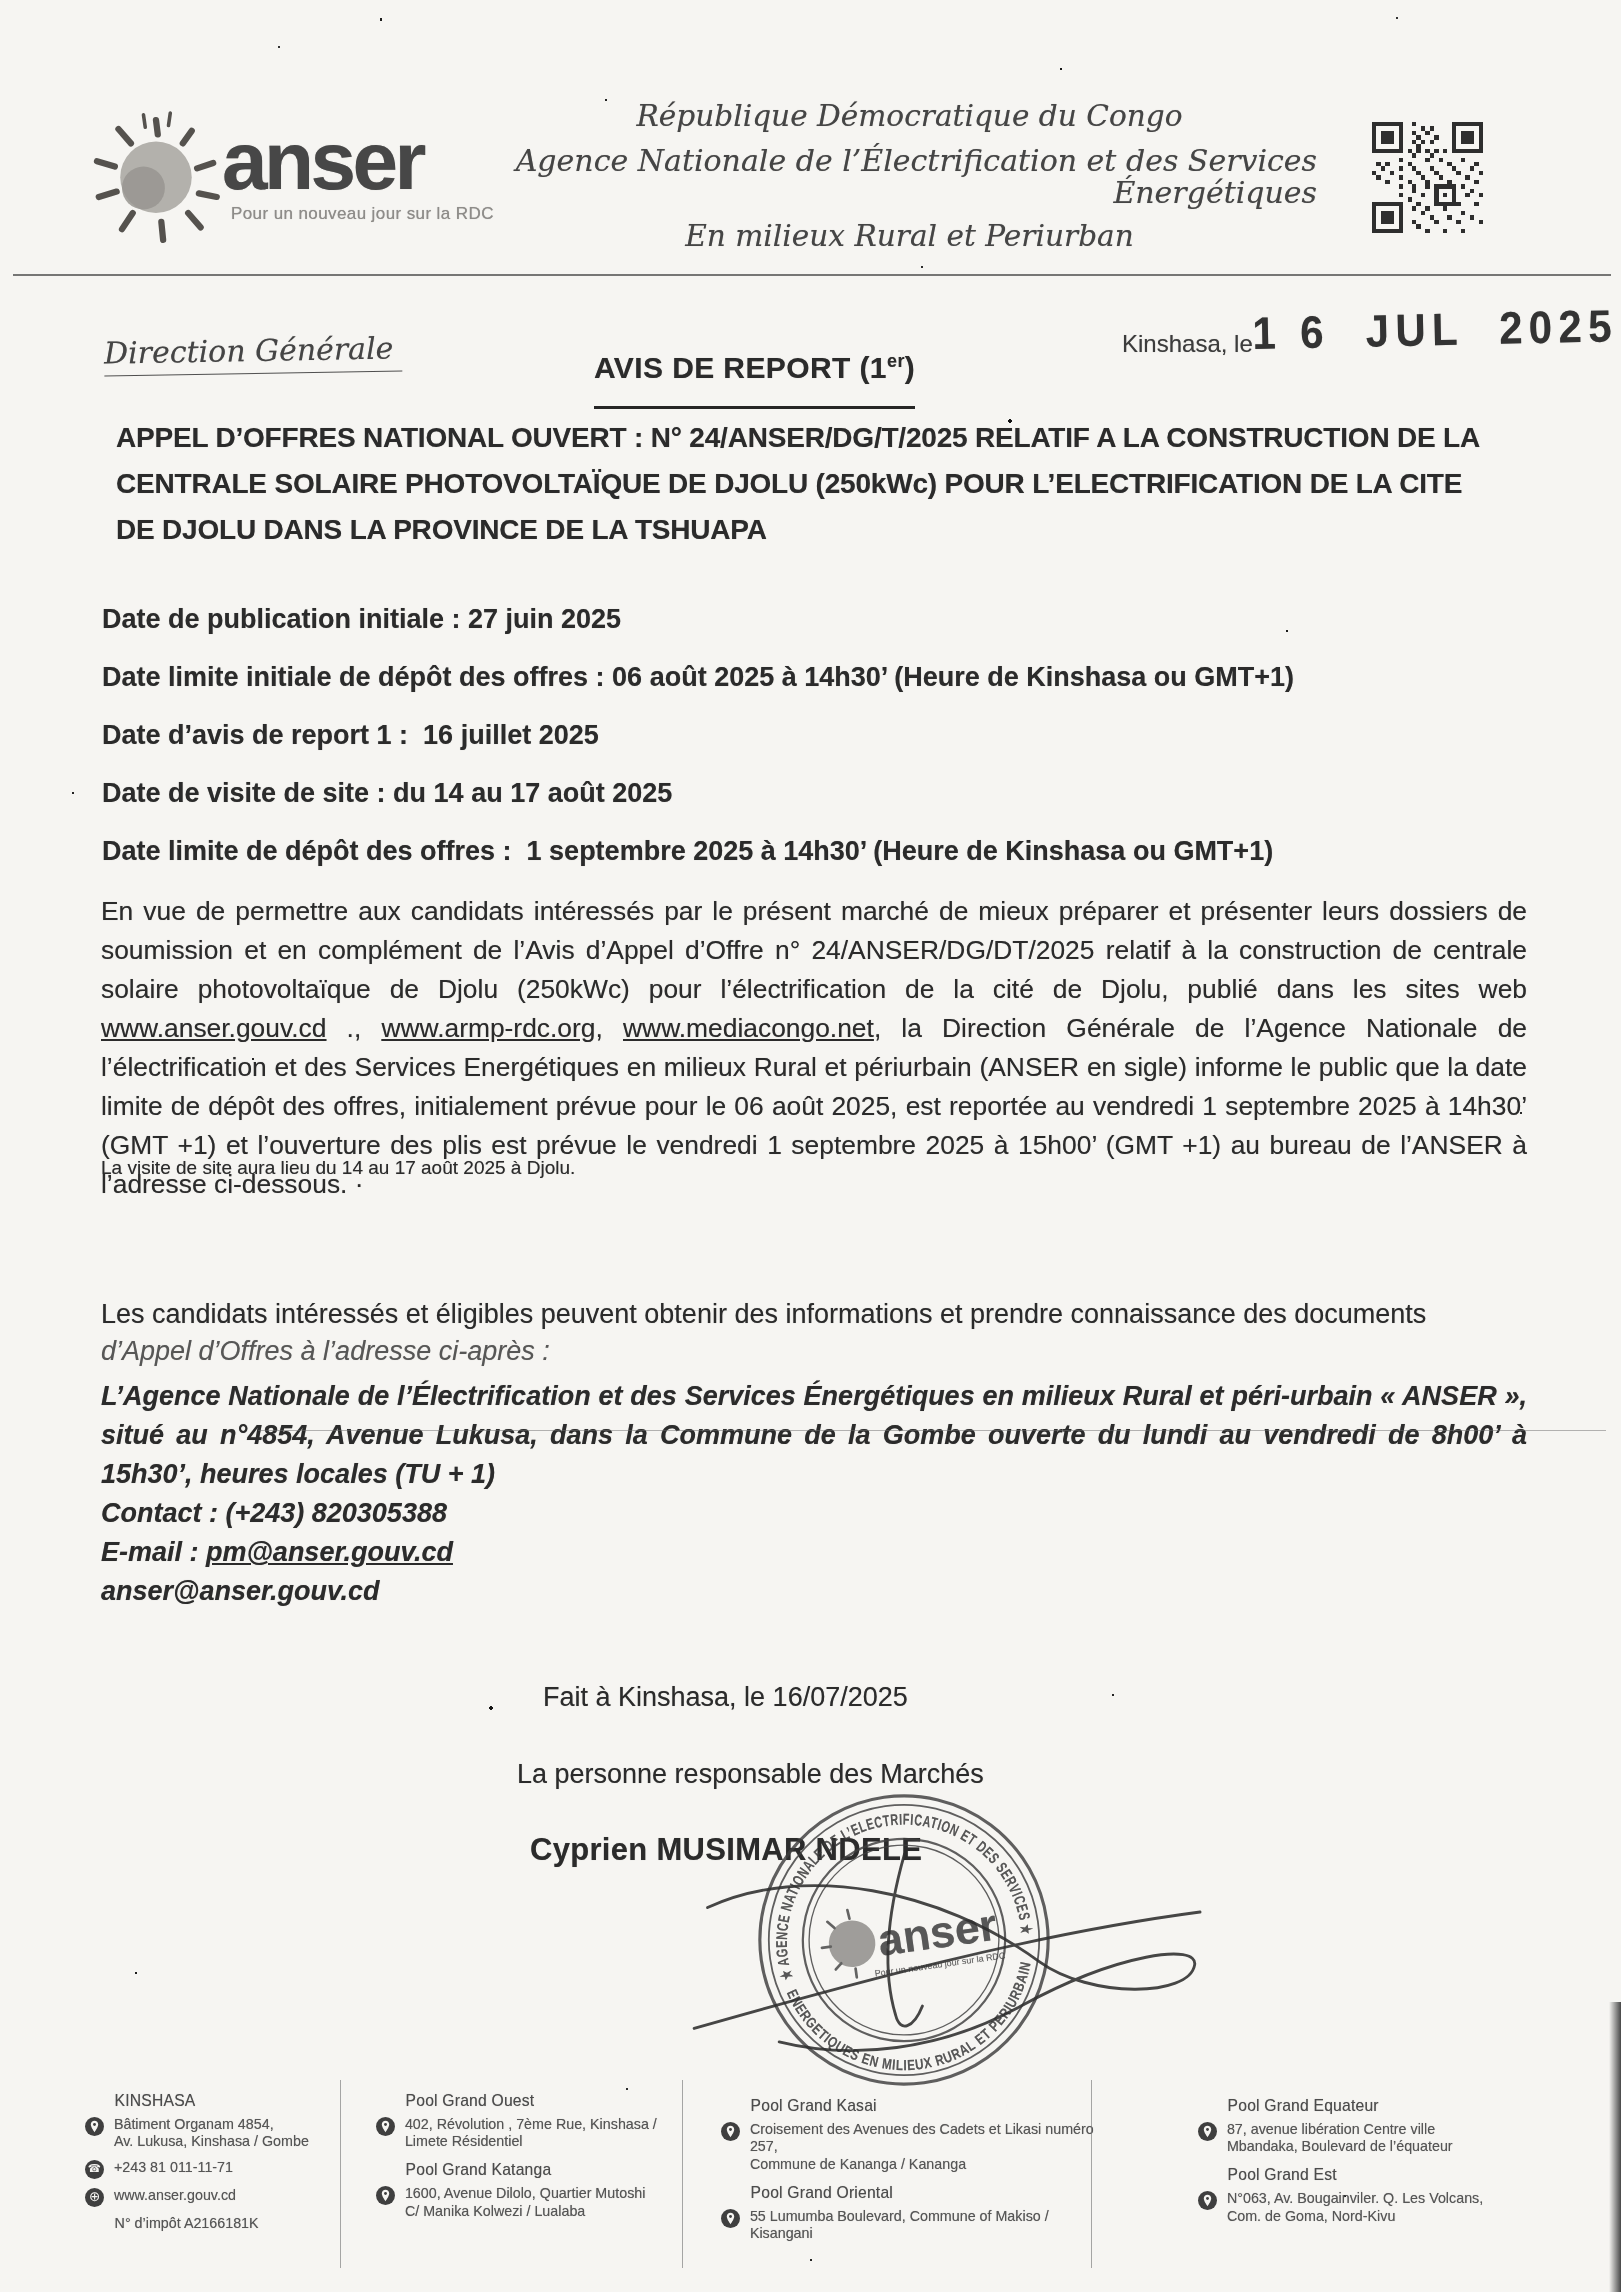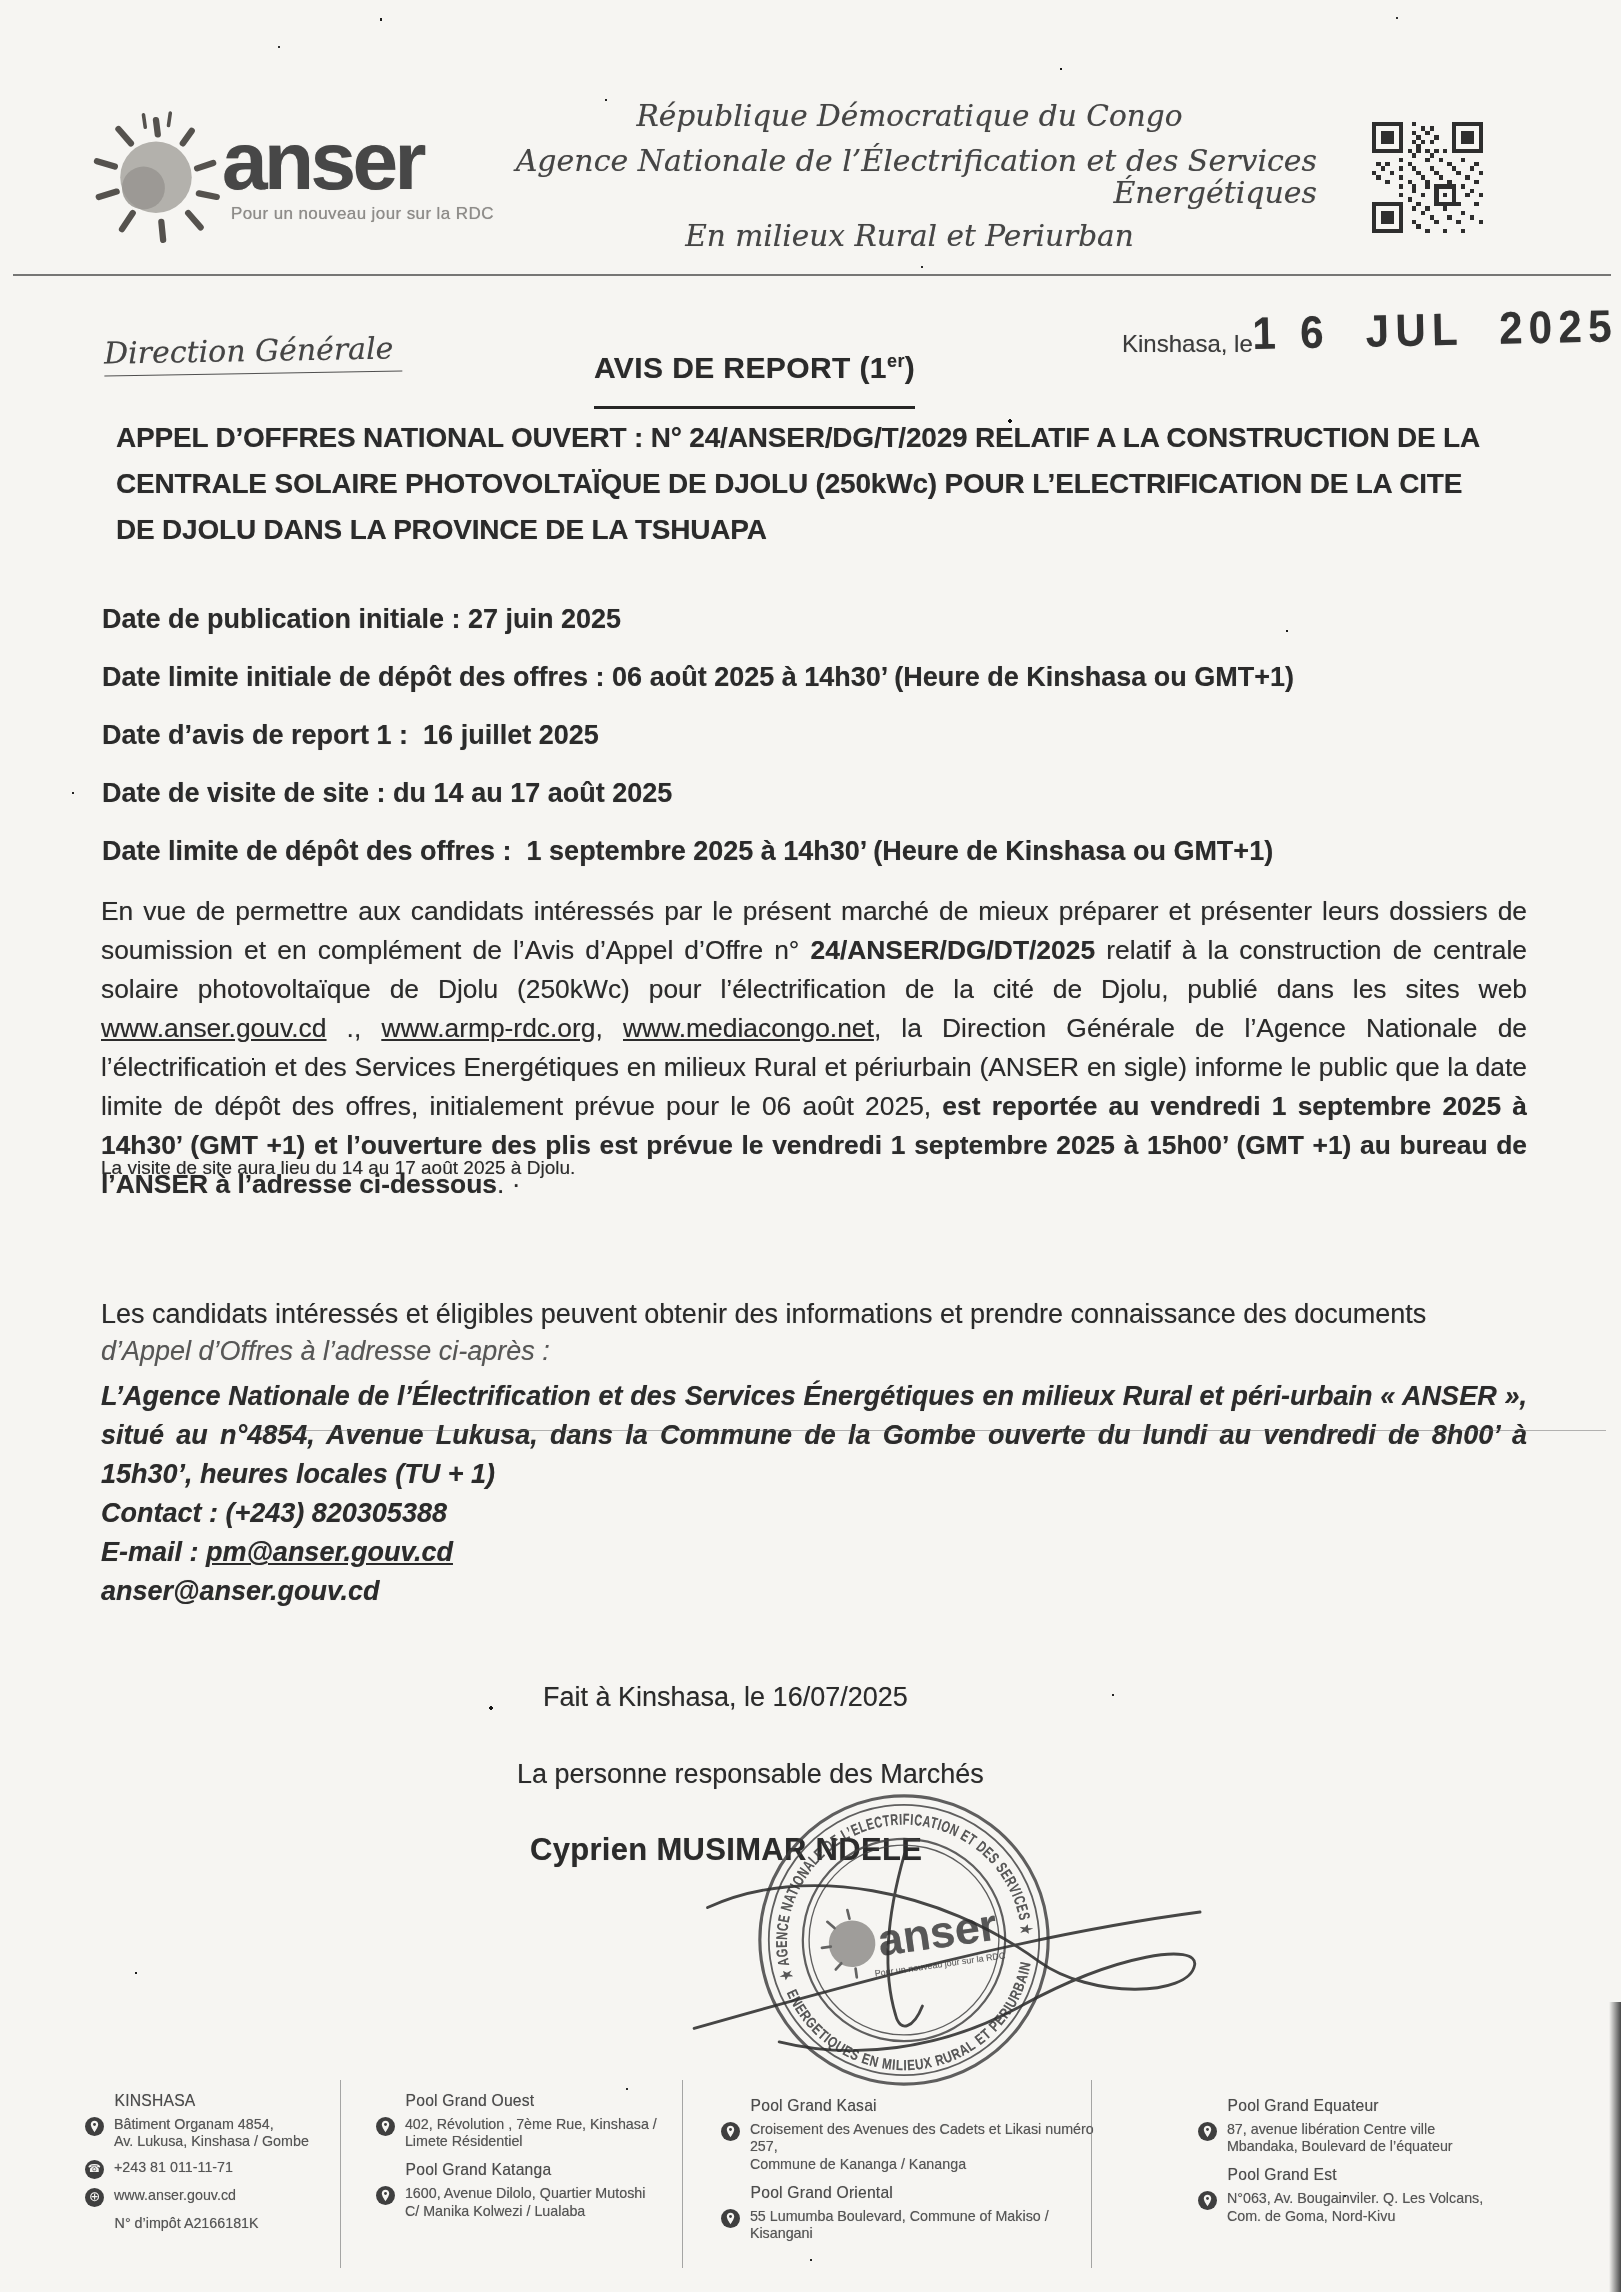--- a/index.html
+++ b/index.html
@@ -23,21 +23,21 @@
       radial-gradient(circle 1.8px at 1113px 1695px,#222 60%,rgba(0,0,0,0) 62%),
       radial-gradient(circle 2.2px at 136px 1973px,#1c1c1c 60%,rgba(0,0,0,0) 62%),
       radial-gradient(circle 1.8px at 811px 2260px,#242424 60%,rgba(0,0,0,0) 62%),
       radial-gradient(circle 2.2px at 1345px 2196px,#1b1b1b 60%,rgba(0,0,0,0) 62%),
       radial-gradient(circle 1.8px at 627px 2089px,#2d2d2d 60%,rgba(0,0,0,0) 62%),
       linear-gradient(#f6f5f2,#f6f5f2);
     background-repeat:no-repeat;
   }
   .t{position:absolute;}
   .script{font-family:"DejaVu Serif",serif;font-style:italic;color:#454545;}
-  .b{font-weight:bold;}
+  .b{font-weight:normal;}
   .u{text-decoration:underline;}
 
   
   .logo-text{left:222px;top:120px;font-size:82px;font-weight:bold;color:#474747;letter-spacing:-3.6px;line-height:1;}
   .logo-tagline{left:231px;top:204px;font-size:17px;color:#8e8c89;letter-spacing:0.4px;}
   .script-block{left:502px;top:100px;width:815px;text-align:center;}
   .script-block .l1{font-size:29.6px;line-height:32px;}
   .script-block .l2{font-size:30px;line-height:32px;margin-top:12.5px;text-align:right;}
   .script-block .l3{font-size:29.6px;line-height:32px;margin-top:11.6px;}
   .header-rule{left:12.5px;top:274px;width:1598px;height:1.8px;background:#5f5f5f;opacity:.85;}
@@ -209,21 +209,21 @@
     </g>
   </svg>
 
   <div class="t header-rule"></div>
 
   <div class="t script direction">Direction Générale</div>
   <div class="t avis"><span>AVIS DE REPORT (1</span><sup>er</sup><span>)</span></div>
   <div class="t kinshasa-le">Kinshasa, le</div>
   <div class="t date-stamp">1 6  JUL  2025</div>
 
-  <div class="t doc-title">APPEL D’OFFRES NATIONAL OUVERT : N° 24/ANSER/DG/T/2029 RELATIF A LA CONSTRUCTION DE LA CENTRALE SOLAIRE PHOTOVOLTAÏQUE DE DJOLU (250kWc) POUR L’ELECTRIFICATION DE LA CITE DE DJOLU DANS LA PROVINCE DE LA TSHUAPA</div>
+  <div class="t doc-title">APPEL D’OFFRES NATIONAL OUVERT : N° 24/ANSER/DG/T/2025 RELATIF A LA CONSTRUCTION DE LA CENTRALE SOLAIRE PHOTOVOLTAÏQUE DE DJOLU (250kWc) POUR L’ELECTRIFICATION DE LA CITE DE DJOLU DANS LA PROVINCE DE LA TSHUAPA</div>
 
   <div class="t dates">
     <div>Date de publication initiale : 27 juin 2025</div>
     <div>Date limite initiale de dépôt des offres : 06 août 2025 à 14h30’ (Heure de Kinshasa ou GMT+1)</div>
     <div>Date d’avis de report 1 :  16 juillet 2025</div>
     <div>Date de visite de site : du 14 au 17 août 2025</div>
     <div>Date limite de dépôt des offres :  1 septembre 2025 à 14h30’ (Heure de Kinshasa ou GMT+1)</div>
   </div>
 
   <div class="t p1">

